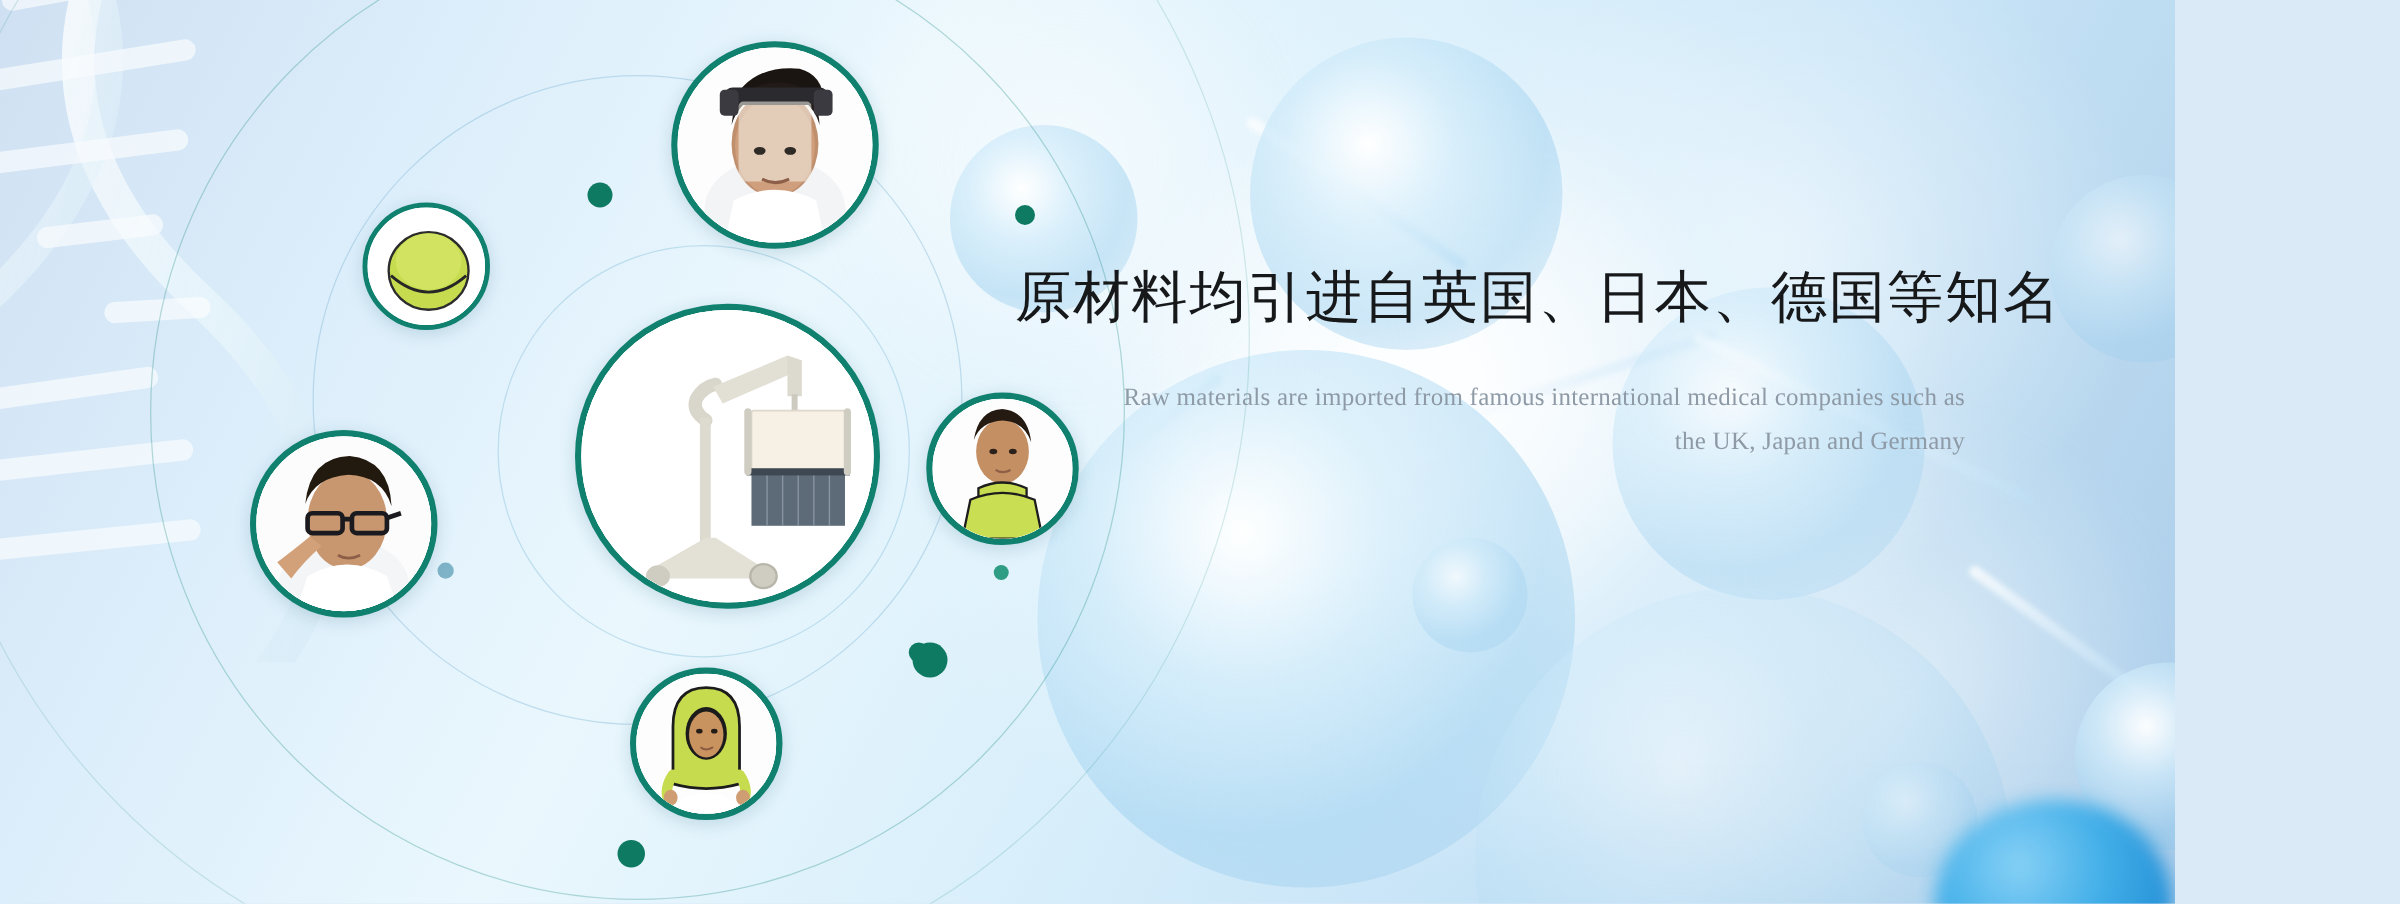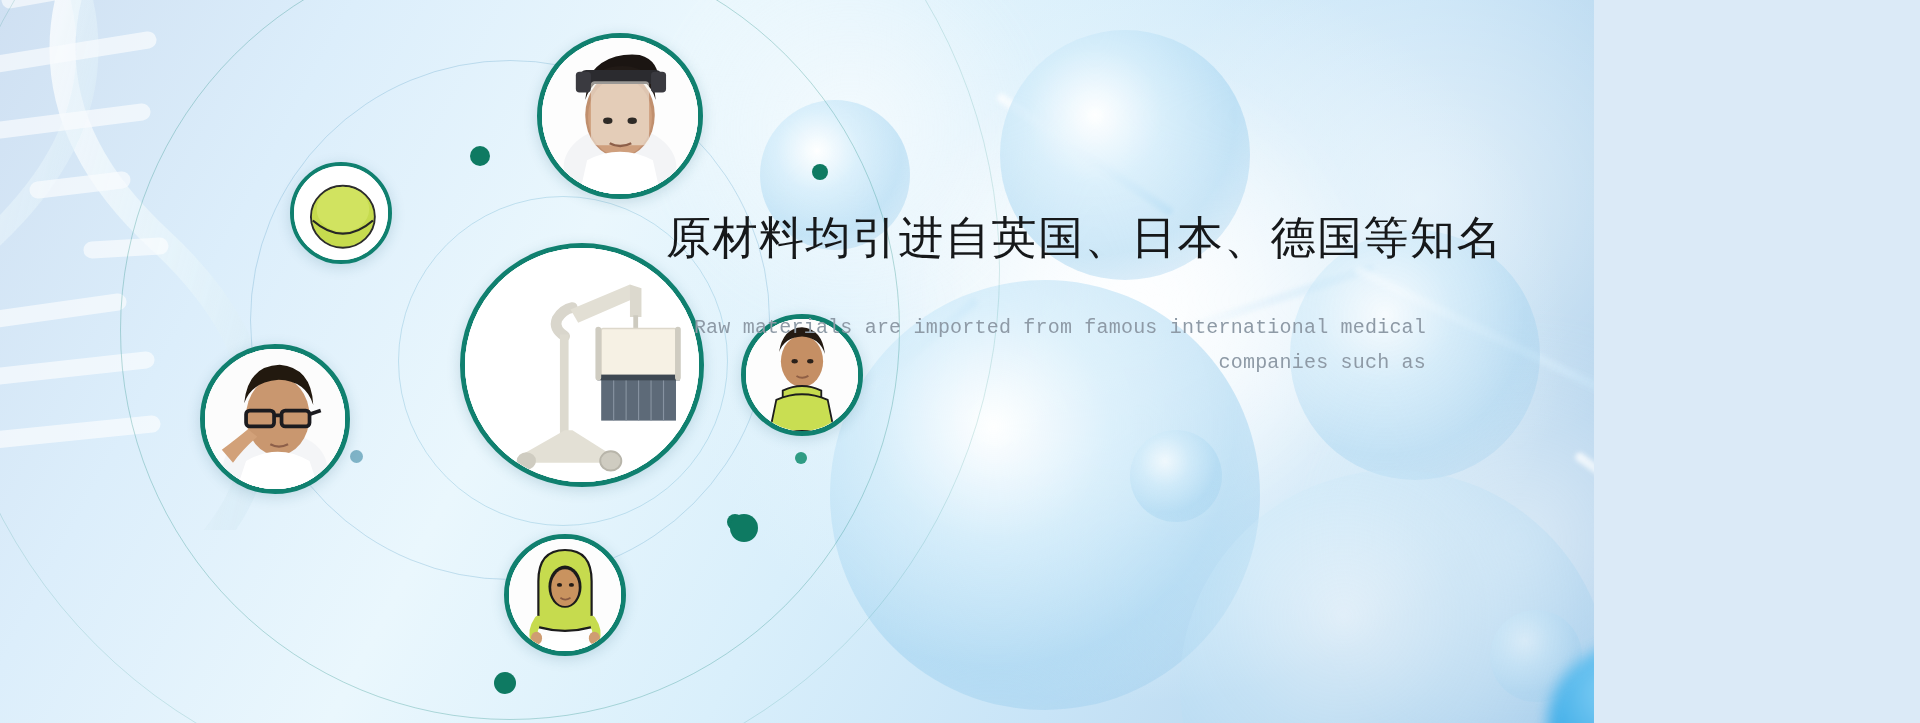--- a/index.html
+++ b/index.html
@@ -5,21 +5,21 @@
 <style>
   * { margin:0; padding:0; box-sizing:border-box; }
   html,body { width:1920px; height:723px; overflow:hidden; }
   body {
     font-family:"Liberation Sans", sans-serif;
     background:#dbeaf7;
   }
 
   #banner {
     position:relative;
-    width:1594px; height:723px;
+    width:1740px; height:723px;
     overflow:hidden;
     background:
       radial-gradient(ellipse 620px 520px at 1120px 330px, rgba(255,255,255,0.92) 0%, rgba(233,246,253,0.55) 45%, rgba(233,246,253,0) 72%),
       radial-gradient(ellipse 420px 380px at 1420px 200px, rgba(255,255,255,0.55) 0%, rgba(255,255,255,0) 70%),
       linear-gradient(118deg,#cfe0f2 0%, #dceefb 18%, #eaf7fd 36%, #d9effb 55%, #c8e4f7 72%, #b9d8ef 86%, #a9cbe9 100%);
   }
 
   
   .bg-layer { position:absolute; inset:0; pointer-events:none; }
 
@@ -85,22 +85,22 @@
     width:760px; text-align:right;
   }
   .headline {
     font-family:"Liberation Sans", sans-serif;
     font-size:45px; line-height:1.32;
     color:#16181a; letter-spacing:1.5px;
     font-weight:400; white-space:nowrap;
   }
   .headline .l2 { display:block; }
   .subtitle {
-    margin-top:44px;
-    font-family:Liberation Mono, monospace;
+    margin-top:34px;
+    font-family:Liberation Serif, serif;
     font-size:20px; line-height:1.72;
     color:#8e9aa6; letter-spacing:.2px;
   }
   .subtitle .s2 { display:block; }
 </style>
 </head>
 <body>
 
 <div id="banner">
 
@@ -283,16 +283,17 @@
       </svg>
     </div>
   </div>
 
   <div class="textblock">
     <div class="headline">
       <span>原材料均引进自英国、日本、德国等知名</span>
     </div>
     <div class="subtitle">
       <span>Raw materials are imported from famous international medical companies such as</span>
+      <span class="s2">the UK, Japan and Germany</span>
     </div>
   </div>
 
 </div>
 
 </body></html>

